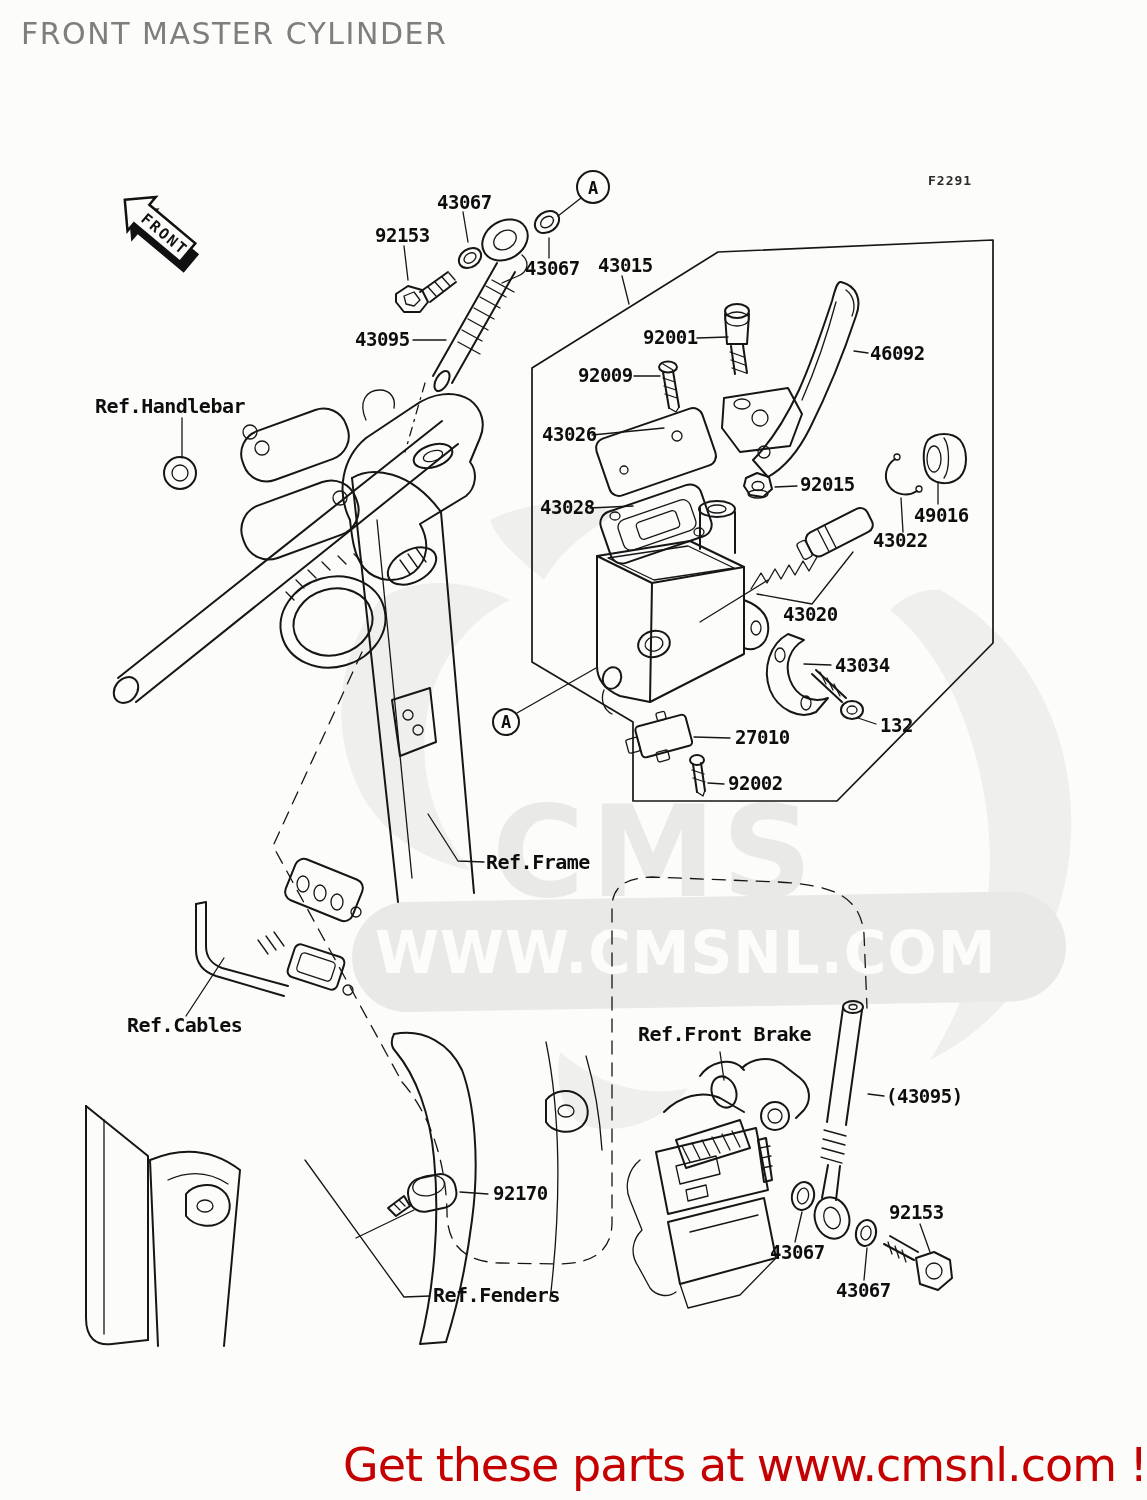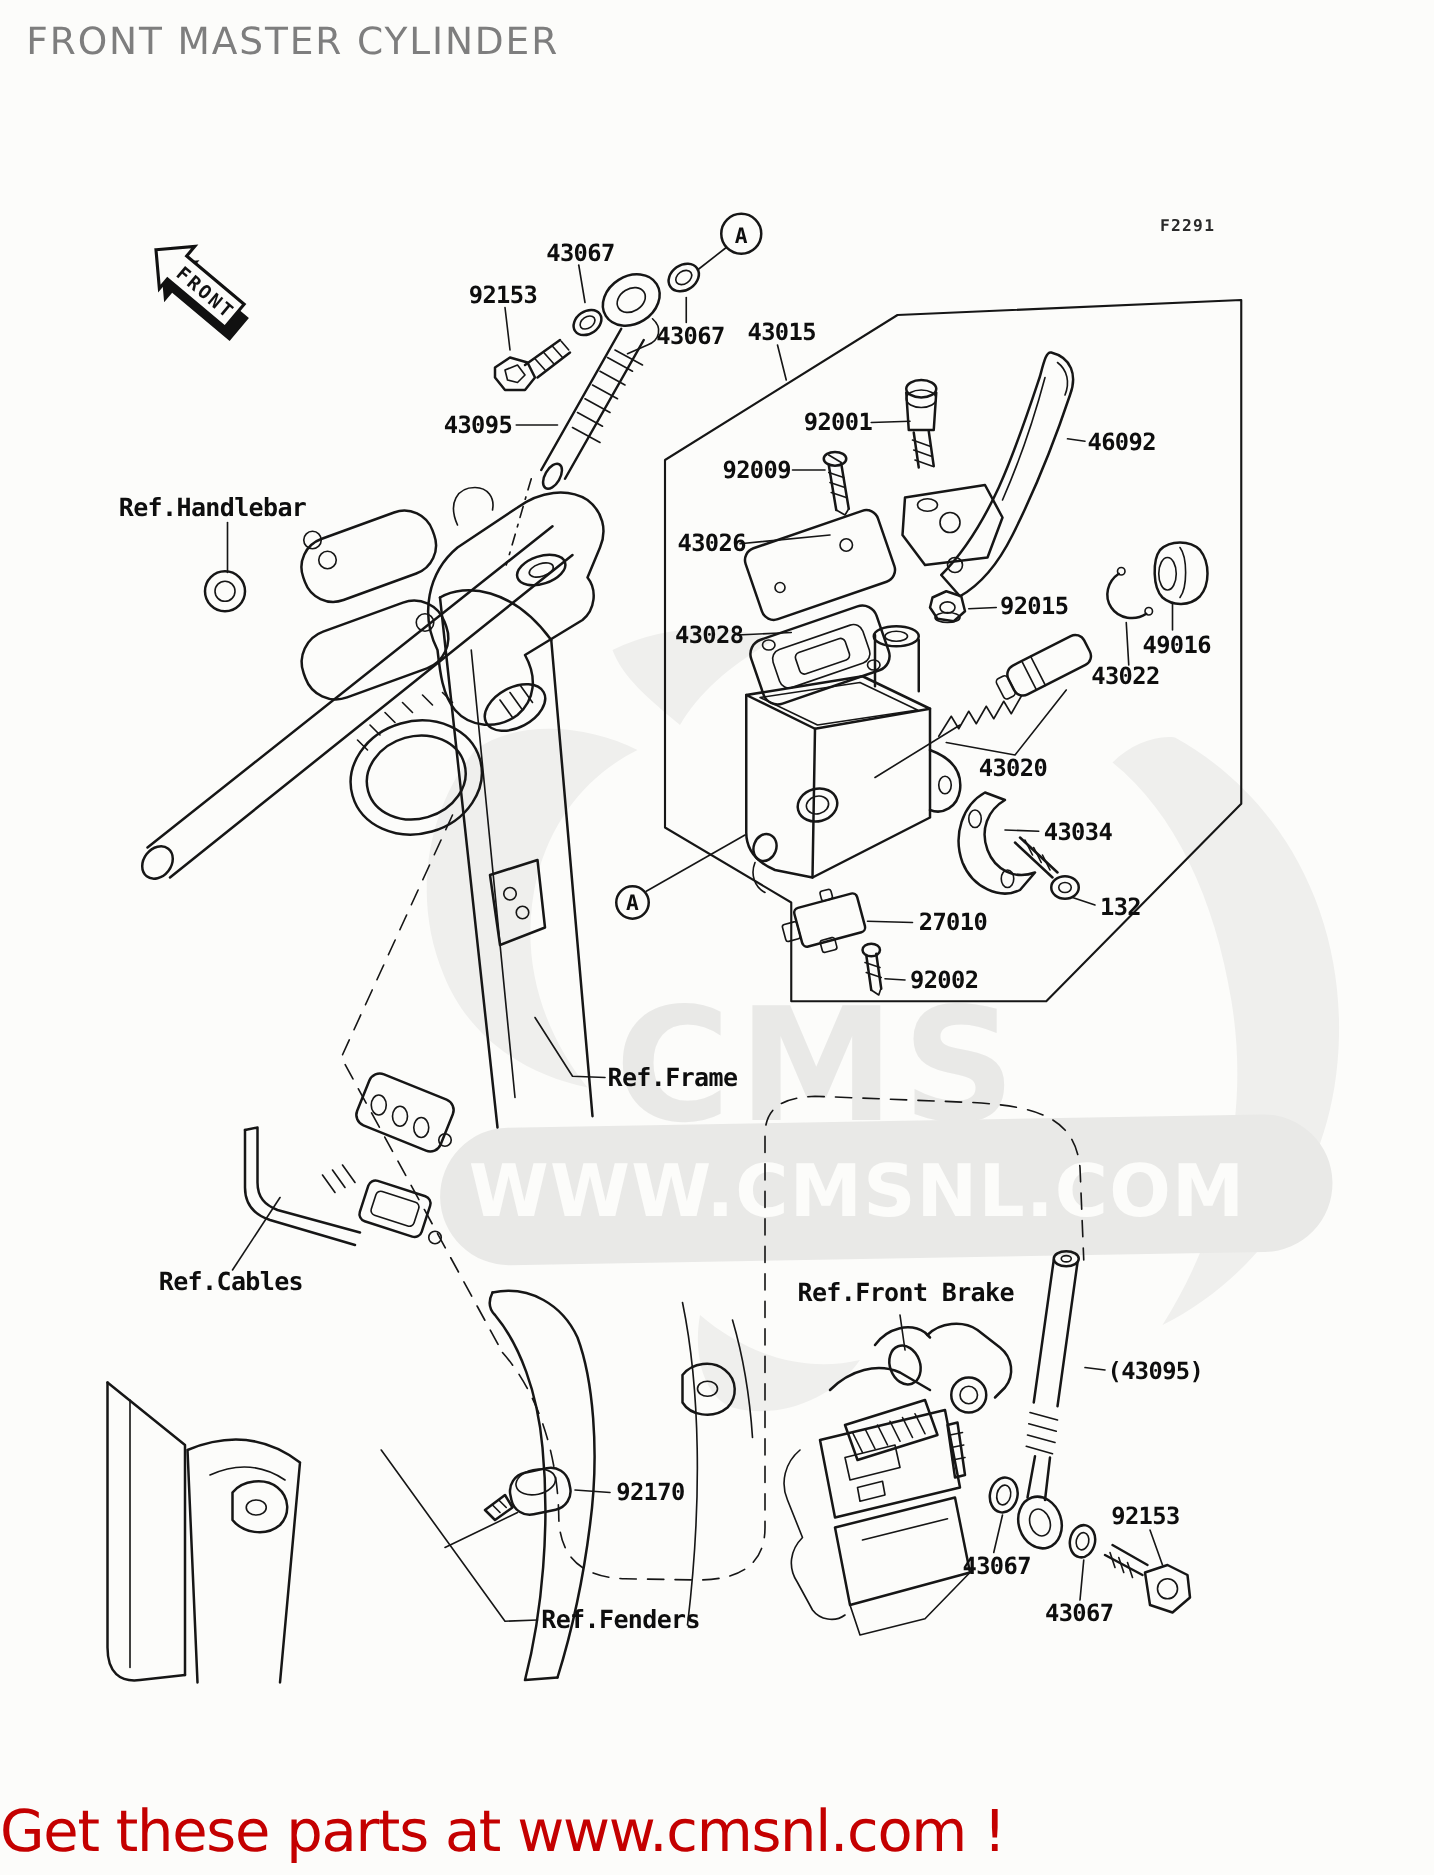--- a/index.html
+++ b/index.html
@@ -1,20 +1,20 @@
 <!DOCTYPE html>
 <html><head>
 <meta charset="utf-8">
 <style>
   html,body{margin:0;padding:0;background:#fcfcfa;}
   .page{position:relative;width:1147px;height:1500px;background:#fcfcfa;overflow:hidden;
         font-family:"DejaVu Sans",sans-serif;text-decoration:underline;}
   .page-title{position:absolute;left:21px;top:16px;font:400 30px "DejaVu Sans",sans-serif;
         color:#7e7e7e;letter-spacing:1.5px;white-space:nowrap;}
-  .banner{position:absolute;left:0;top:1438px;width:100%;text-align:left;}
+  .banner{position:absolute;left:0;top:1438px;width:100%;text-align:right;}
   .banner span{font:400 46px "DejaVu Sans",sans-serif;color:#c40000;letter-spacing:-1px;}
   svg{position:absolute;left:0;top:0;}
   .s{stroke:#161616;stroke-width:2;fill:none;stroke-linecap:round;stroke-linejoin:round;}
   .thin{stroke-width:1.3;}
   .med{stroke-width:1.7;}
   .dashA{stroke-dasharray:13 9;}
   .dashB{stroke-dasharray:9 6 2 6;}
   .pl{font:bold 19px "DejaVu Sans Mono",monospace;fill:#0e0e0e;letter-spacing:-0.5px;}
   .rl{font:bold 20px "DejaVu Sans Mono",monospace;fill:#0e0e0e;letter-spacing:-0.5px;}
   .fc{font:bold 13px "DejaVu Sans Mono",monospace;fill:#2a2a2a;letter-spacing:1px;}

